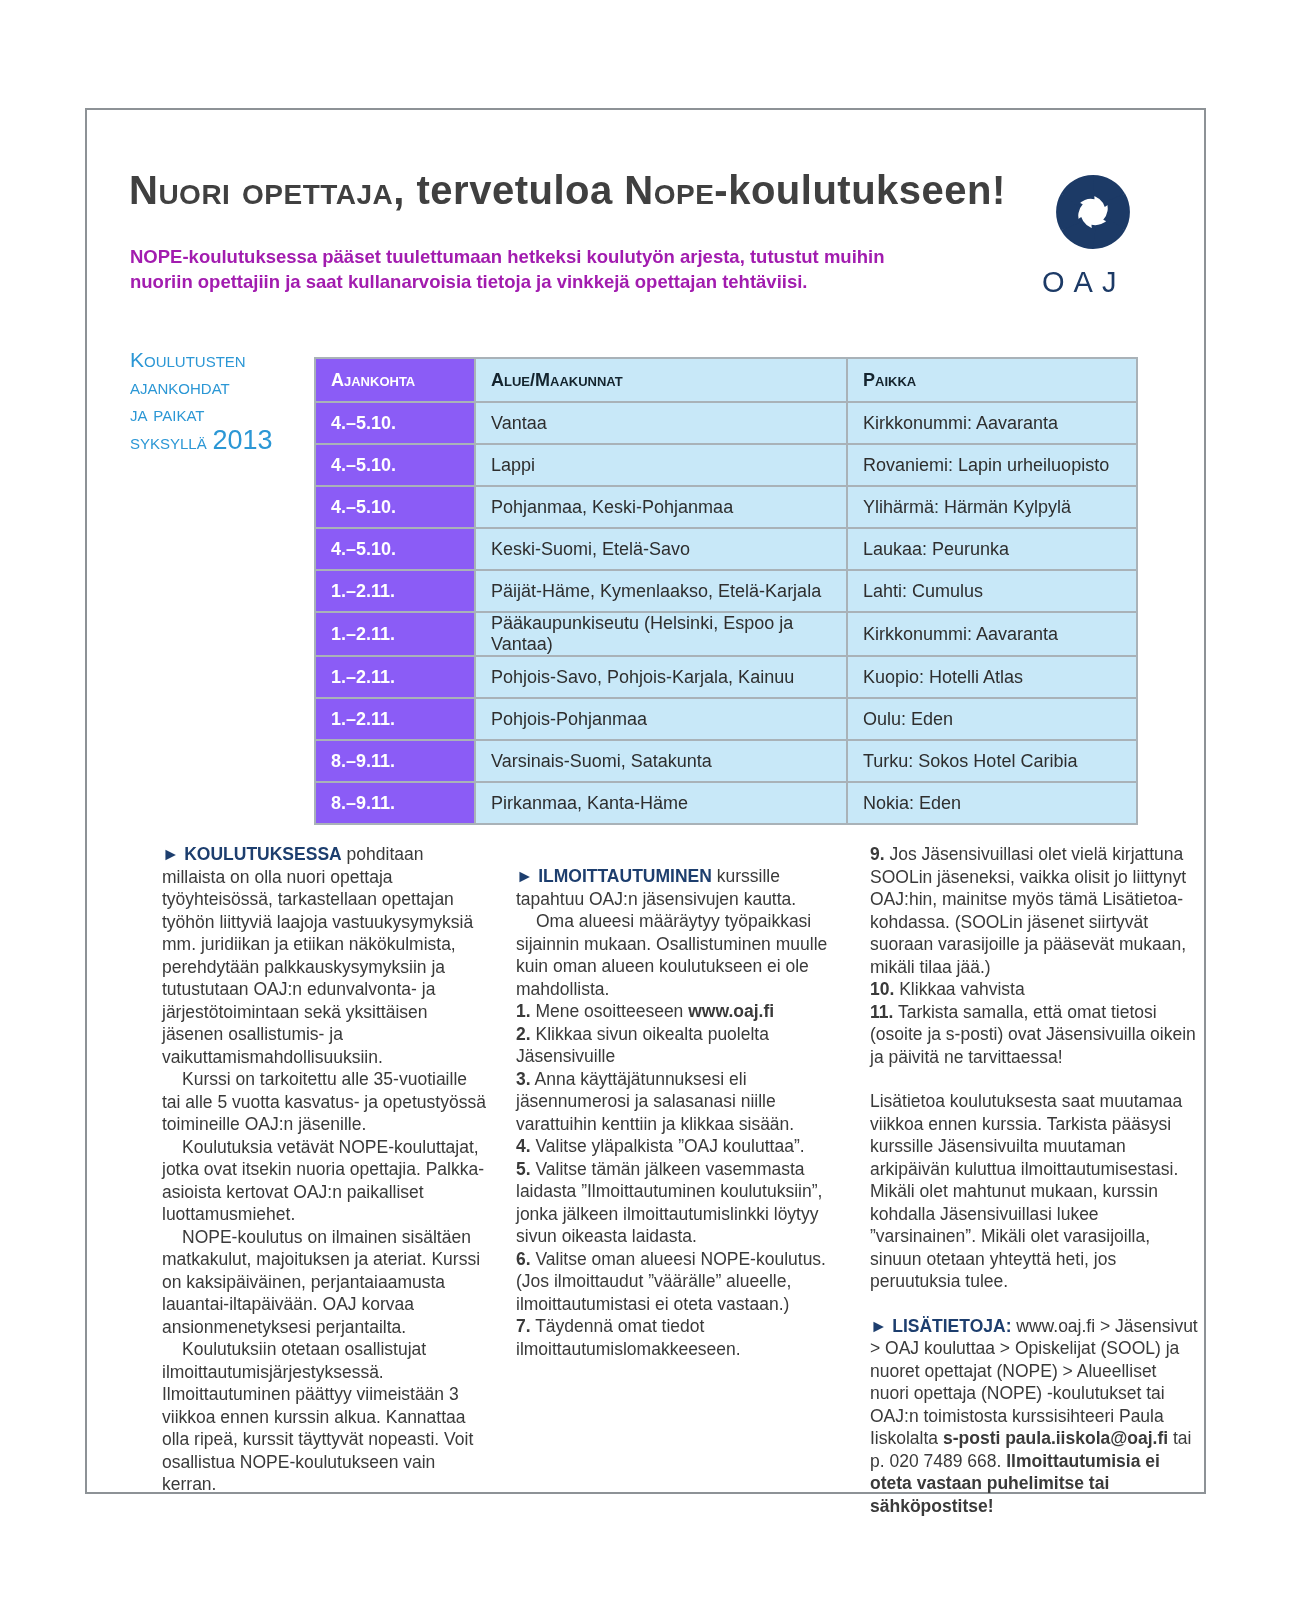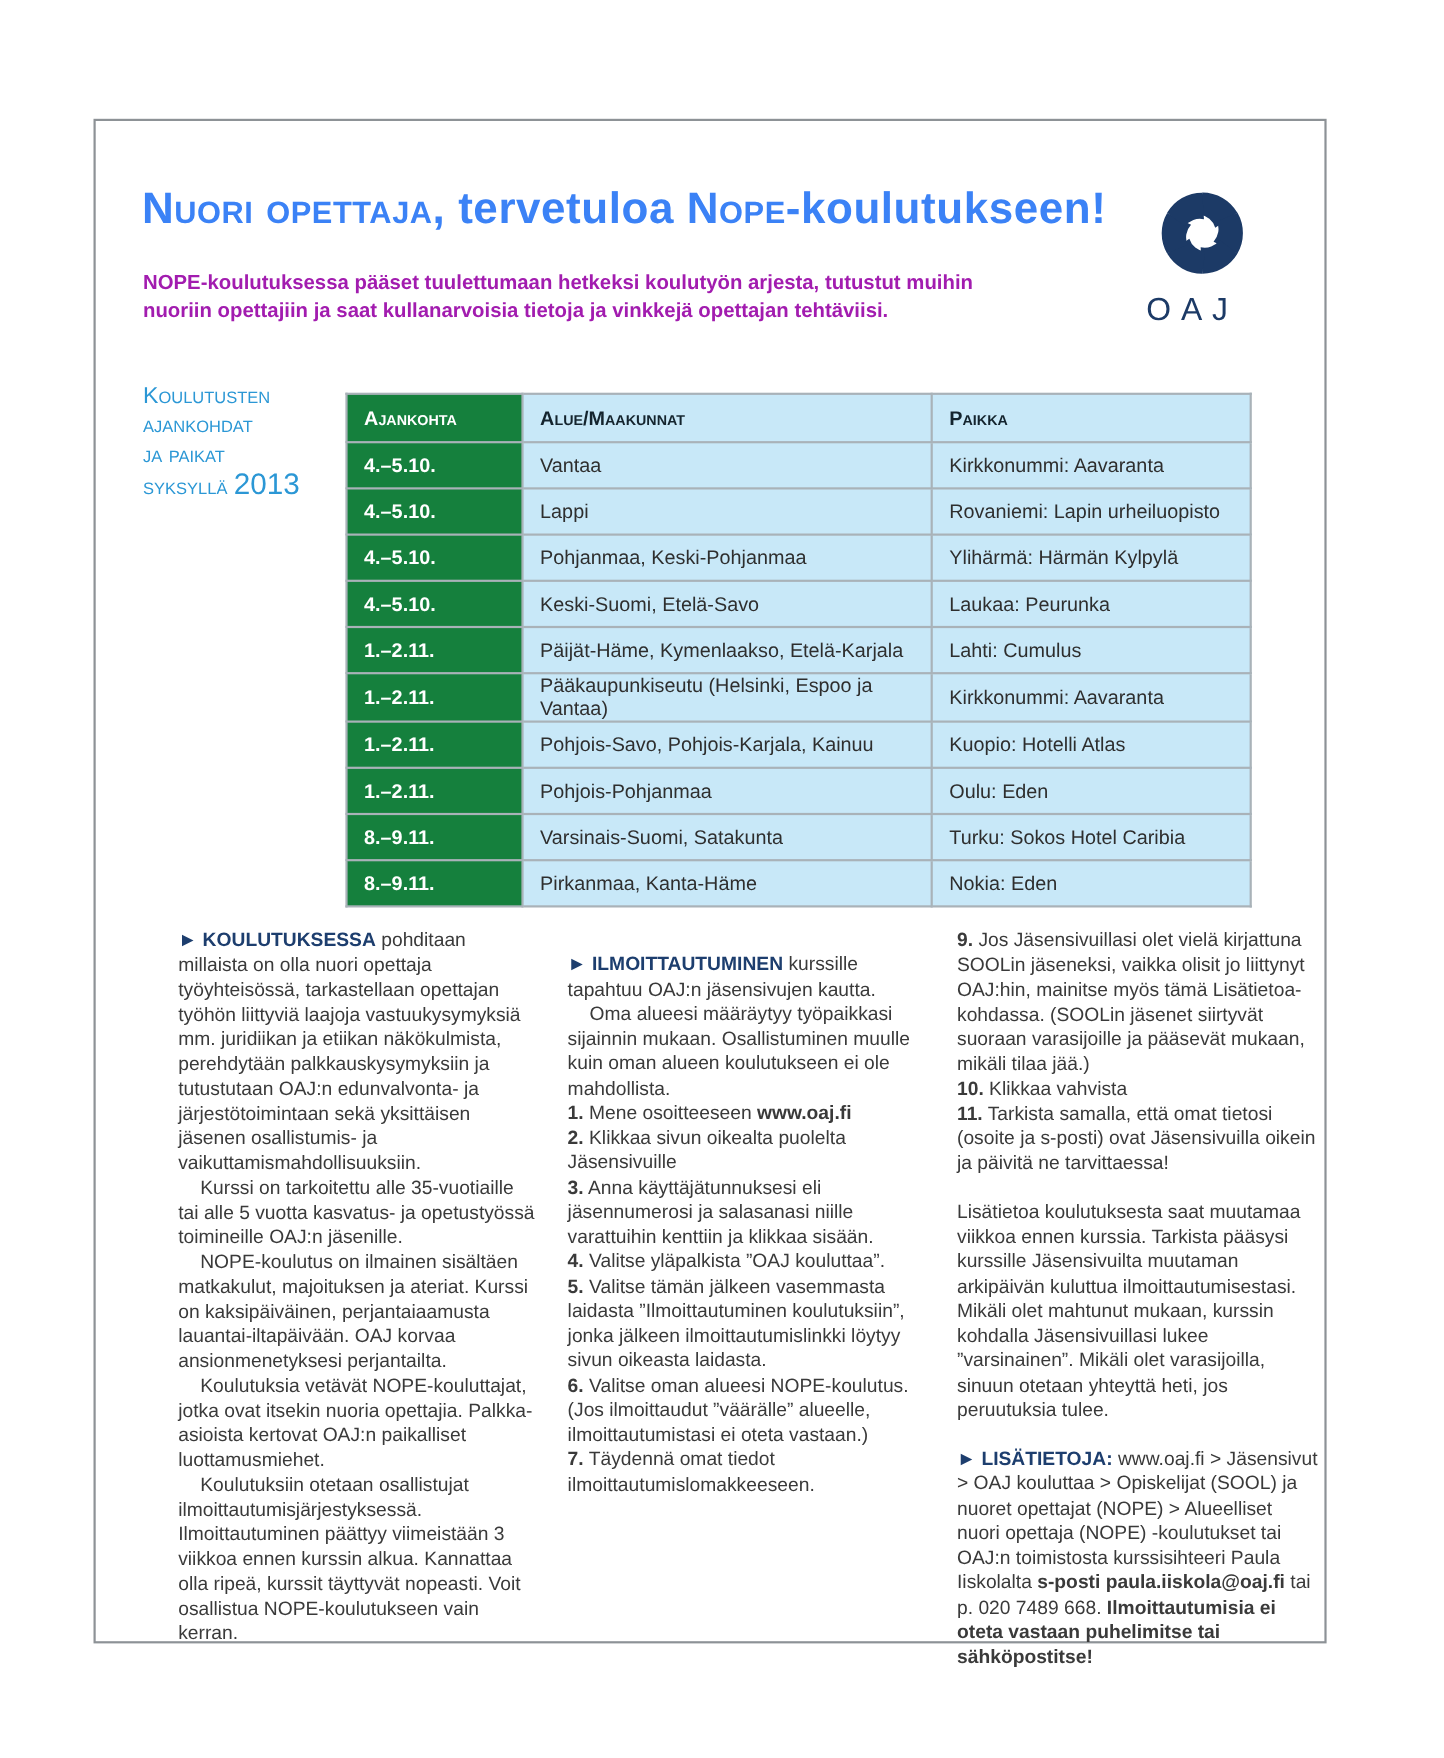--- a/index.html
+++ b/index.html
@@ -2,39 +2,39 @@
 <html><head>
 <meta charset="utf-8">
 <style>
   html,body{margin:0;padding:0;}
   body{width:1313px;height:1598px;background:#fff;position:relative;
        font-family:"Liberation Sans",sans-serif;-webkit-font-smoothing:antialiased;}
   .page{position:absolute;left:85px;top:108px;width:1117px;height:1382px;
         border:2px solid #8d9296;background:#fff;}
 
   
-  .title{position:absolute;left:42px;top:58px;margin:0;color:#3b82f6;
+  .title{position:absolute;left:42px;top:58px;margin:0;color:#404040;
          font-size:40px;font-weight:bold;letter-spacing:.5px;white-space:nowrap;}
   .title .sc{font-variant:small-caps;}
   .subtitle{position:absolute;left:43px;top:134px;margin:0;color:#a21caf;
             font-size:18.5px;font-weight:bold;line-height:25px;}
   .logo{position:absolute;left:946px;top:60px;width:120px;text-align:left;}
   .logo svg{width:84px;height:84px;display:block;margin:0 auto;}
   .logo-text{color:#1c3a66;font-size:29px;letter-spacing:9px;padding-left:9px;margin-top:12px;}
 
   
   .side-heading{position:absolute;left:43px;top:236px;color:#2b97d5;
                 font-size:21px;line-height:27px;font-variant:small-caps;}
   .side-heading .year{font-size:27px;font-variant:normal;}
 
   
   table.schedule{position:absolute;left:227px;top:247px;border-collapse:collapse;}
   table.schedule td{border:2px solid #a9b2b8;font-size:18px;height:40px;
                     padding:0 15px;color:#2e2e2e;background:#c8e8f8;}
-  table.schedule td.c0{background:#15803d;color:#fff;font-weight:bold;width:128px;}
+  table.schedule td.c0{background:#8b5cf6;color:#fff;font-weight:bold;width:128px;}
   table.schedule td.c1{width:340px;}
   table.schedule td.c2{width:258px;}
   table.schedule thead td{font-variant:small-caps;font-weight:bold;color:#14242e;height:42px;}
   table.schedule thead td.c0{color:#fff;}
 
   
   .columns{position:absolute;left:43px;top:733px;display:flex;gap:26px;width:1036px;color:#3a3a3a;margin-left:32px;}
   .col{width:328px;font-size:17.5px;line-height:22.5px;}
   .blk{margin:0;}
   .ind{text-indent:20px;}
@@ -131,22 +131,22 @@
           <td class="c1">Pirkanmaa, Kanta-Häme</td>
           <td class="c2">Nokia: Eden</td>
         </tr>
       </tbody>
   </table>
 
   <div class="columns">
     <div class="col" id="col-0">
         <p class="blk"><span class="navy">► </span><span class="navy">KOULUTUKSESSA</span><span> pohditaan millaista on olla nuori opettaja työyhteisössä, tarkastellaan opettajan työhön liittyviä laajoja vastuukysymyksiä mm. juridiikan ja etiikan näkökulmista, perehdytään palkkauskysymyksiin ja tutustutaan OAJ:n edunvalvonta- ja järjestötoimintaan sekä yksittäisen jäsenen osallistumis- ja vaikuttamismahdollisuuksiin.</span></p>
         <p class="blk ind"><span>Kurssi on tarkoitettu alle 35-vuotiaille tai alle 5 vuotta kasvatus- ja opetustyössä toimineille OAJ:n jäsenille.</span></p>
+        <p class="blk ind"><span>Koulutuksia vetävät NOPE-kouluttajat, jotka ovat itsekin nuoria opettajia. Palkka-asioista kertovat OAJ:n paikalliset luottamusmiehet.</span></p>
         <p class="blk ind"><span>NOPE-koulutus on ilmainen sisältäen matkakulut, majoituksen ja ateriat. Kurssi on kaksipäiväinen, perjantaiaamusta lauantai-iltapäivään. OAJ korvaa ansionmenetyksesi perjantailta.</span></p>
-        <p class="blk ind"><span>Koulutuksia vetävät NOPE-kouluttajat, jotka ovat itsekin nuoria opettajia. Palkka-asioista kertovat OAJ:n paikalliset luottamusmiehet.</span></p>
         <p class="blk ind"><span>Koulutuksiin otetaan osallistujat ilmoittautumisjärjestyksessä. Ilmoittautuminen päättyy viimeistään 3 viikkoa ennen kurssin alkua. Kannattaa olla ripeä, kurssit täyttyvät nopeasti. Voit osallistua NOPE-koulutukseen vain kerran.</span></p>
       </div>
     <div class="col" id="col-1">
         <p class="blk gap"><span class="navy">► </span><span class="navy">ILMOITTAUTUMINEN</span><span> kurssille tapahtuu OAJ:n jäsensivujen kautta.</span></p>
         <p class="blk ind"><span>Oma alueesi määräytyy työpaikkasi sijainnin mukaan. Osallistuminen muulle kuin oman alueen koulutukseen ei ole mahdollista.</span></p>
         <p class="blk"><span class="b">1.</span><span> Mene osoitteeseen </span><span class="b">www.oaj.fi</span></p>
         <p class="blk"><span class="b">2.</span><span> Klikkaa sivun oikealta puolelta Jäsensivuille</span></p>
         <p class="blk"><span class="b">3.</span><span> Anna käyttäjätunnuksesi eli jäsennumerosi ja salasanasi niille varattuihin kenttiin ja klikkaa sisään.</span></p>
         <p class="blk"><span class="b">4.</span><span> Valitse yläpalkista ”OAJ kouluttaa”.</span></p>
         <p class="blk"><span class="b">5.</span><span> Valitse tämän jälkeen vasemmasta laidasta ”Ilmoittautuminen koulutuksiin”, jonka jälkeen ilmoittautumislinkki löytyy sivun oikeasta laidasta.</span></p>

